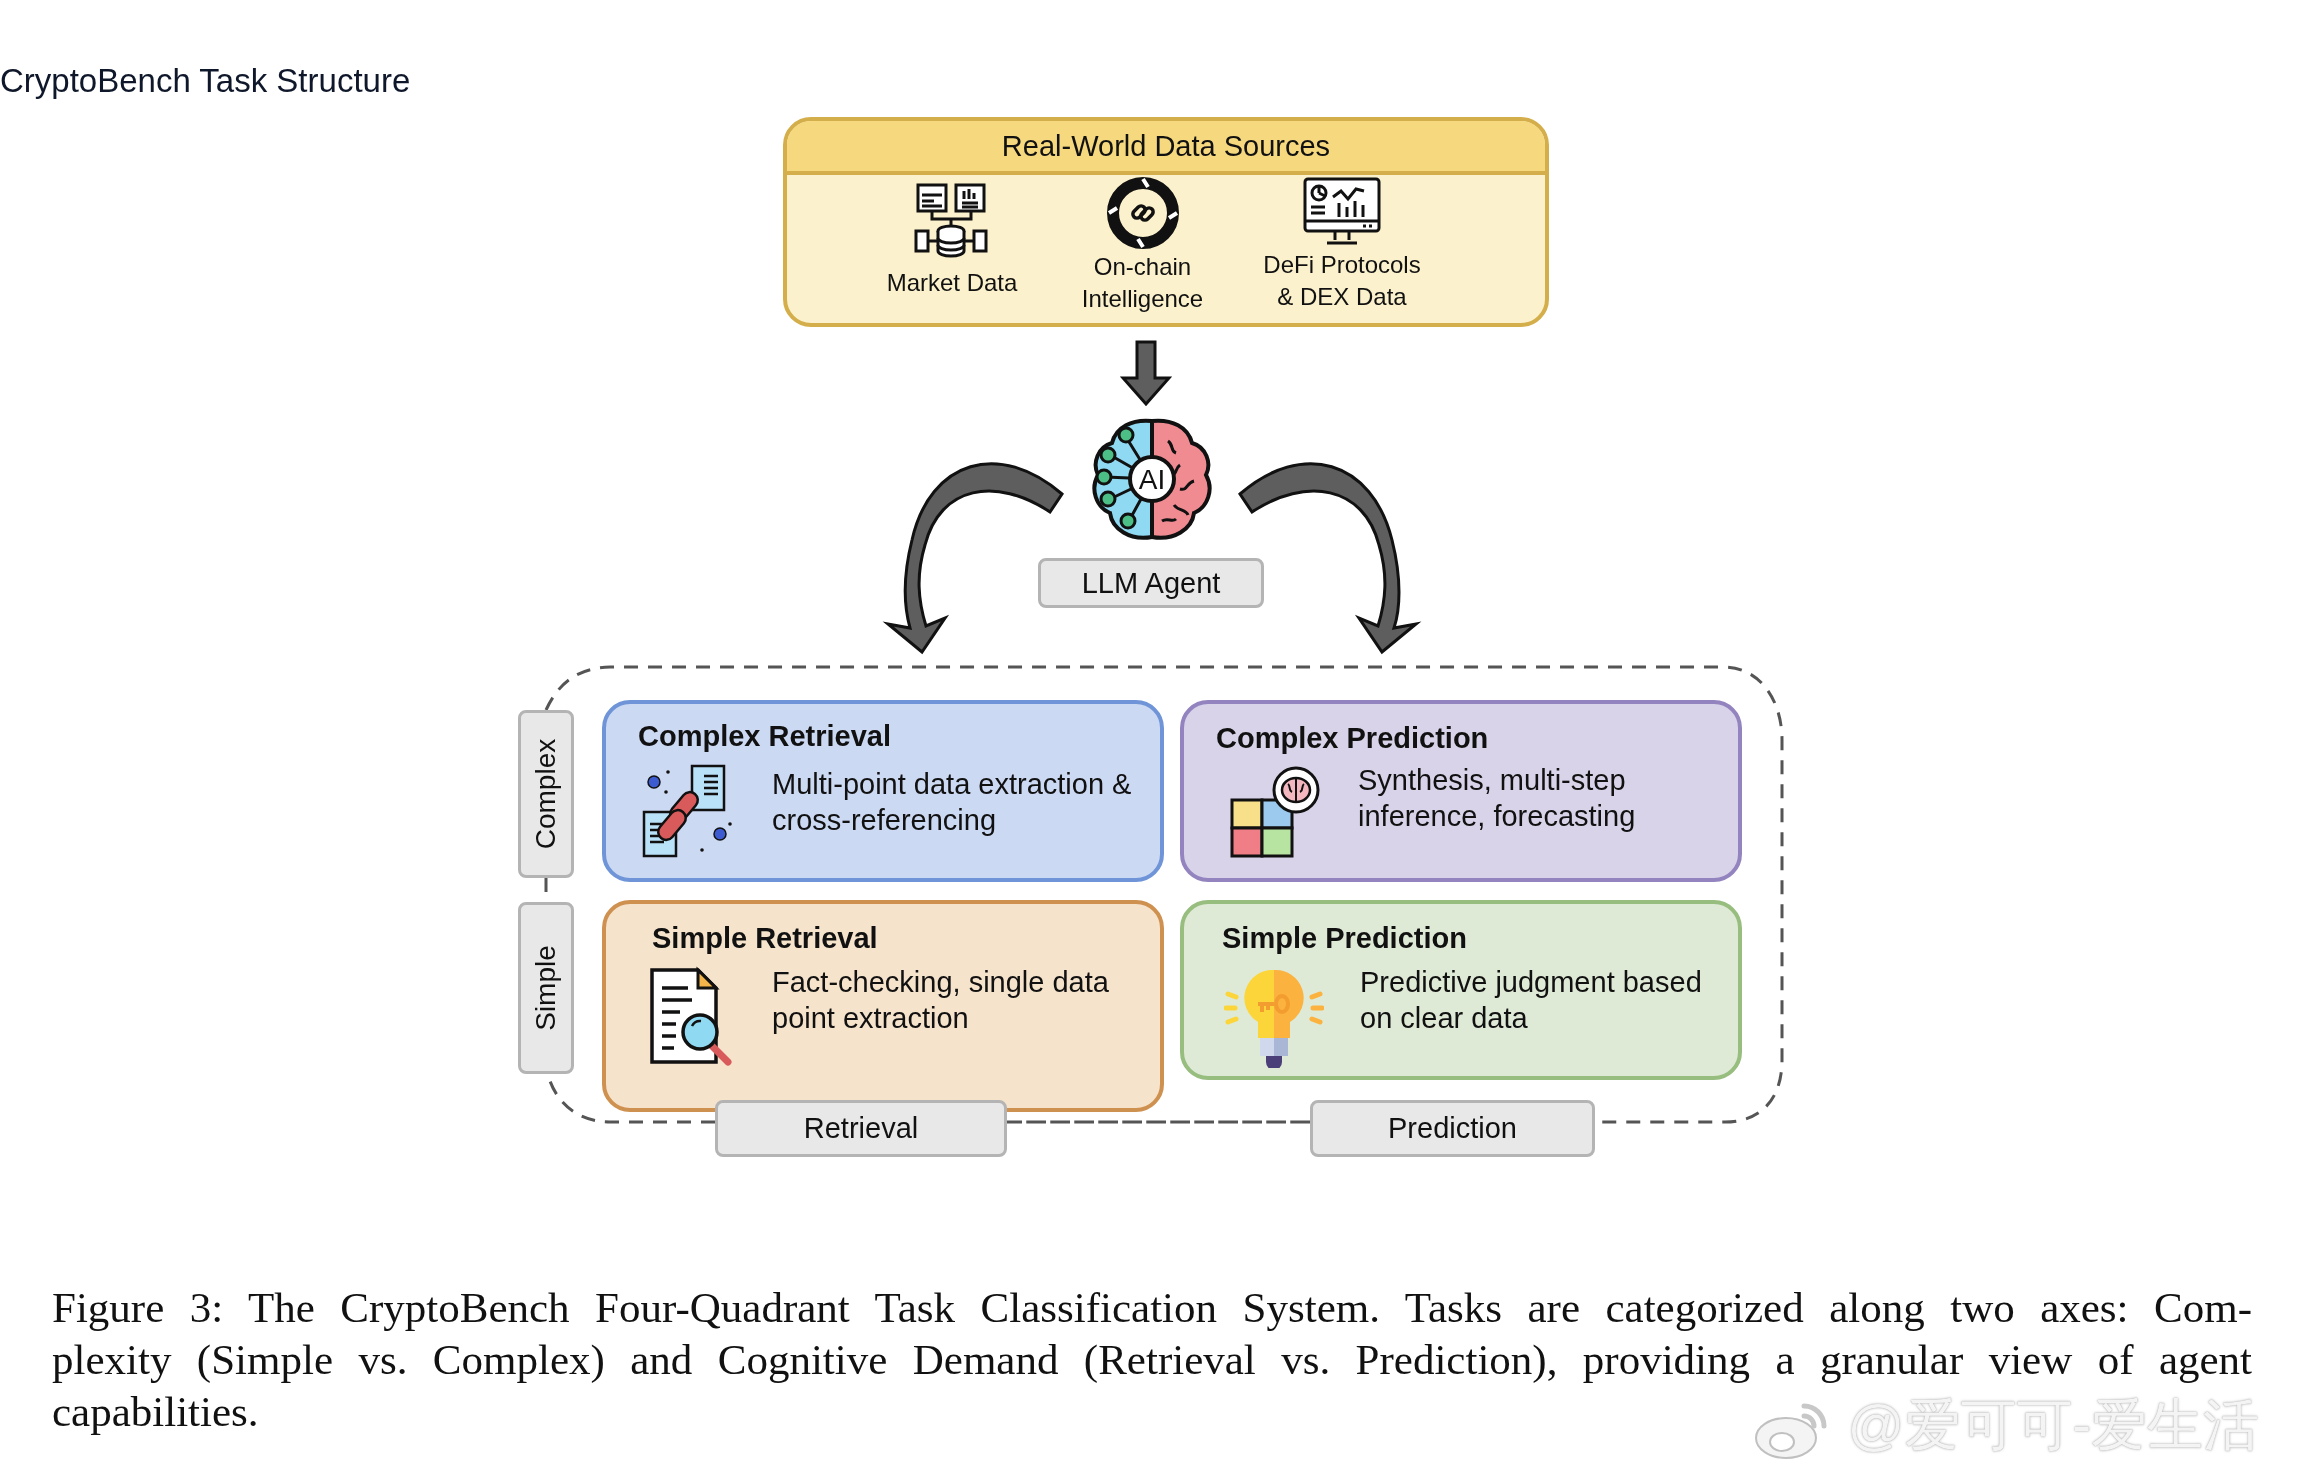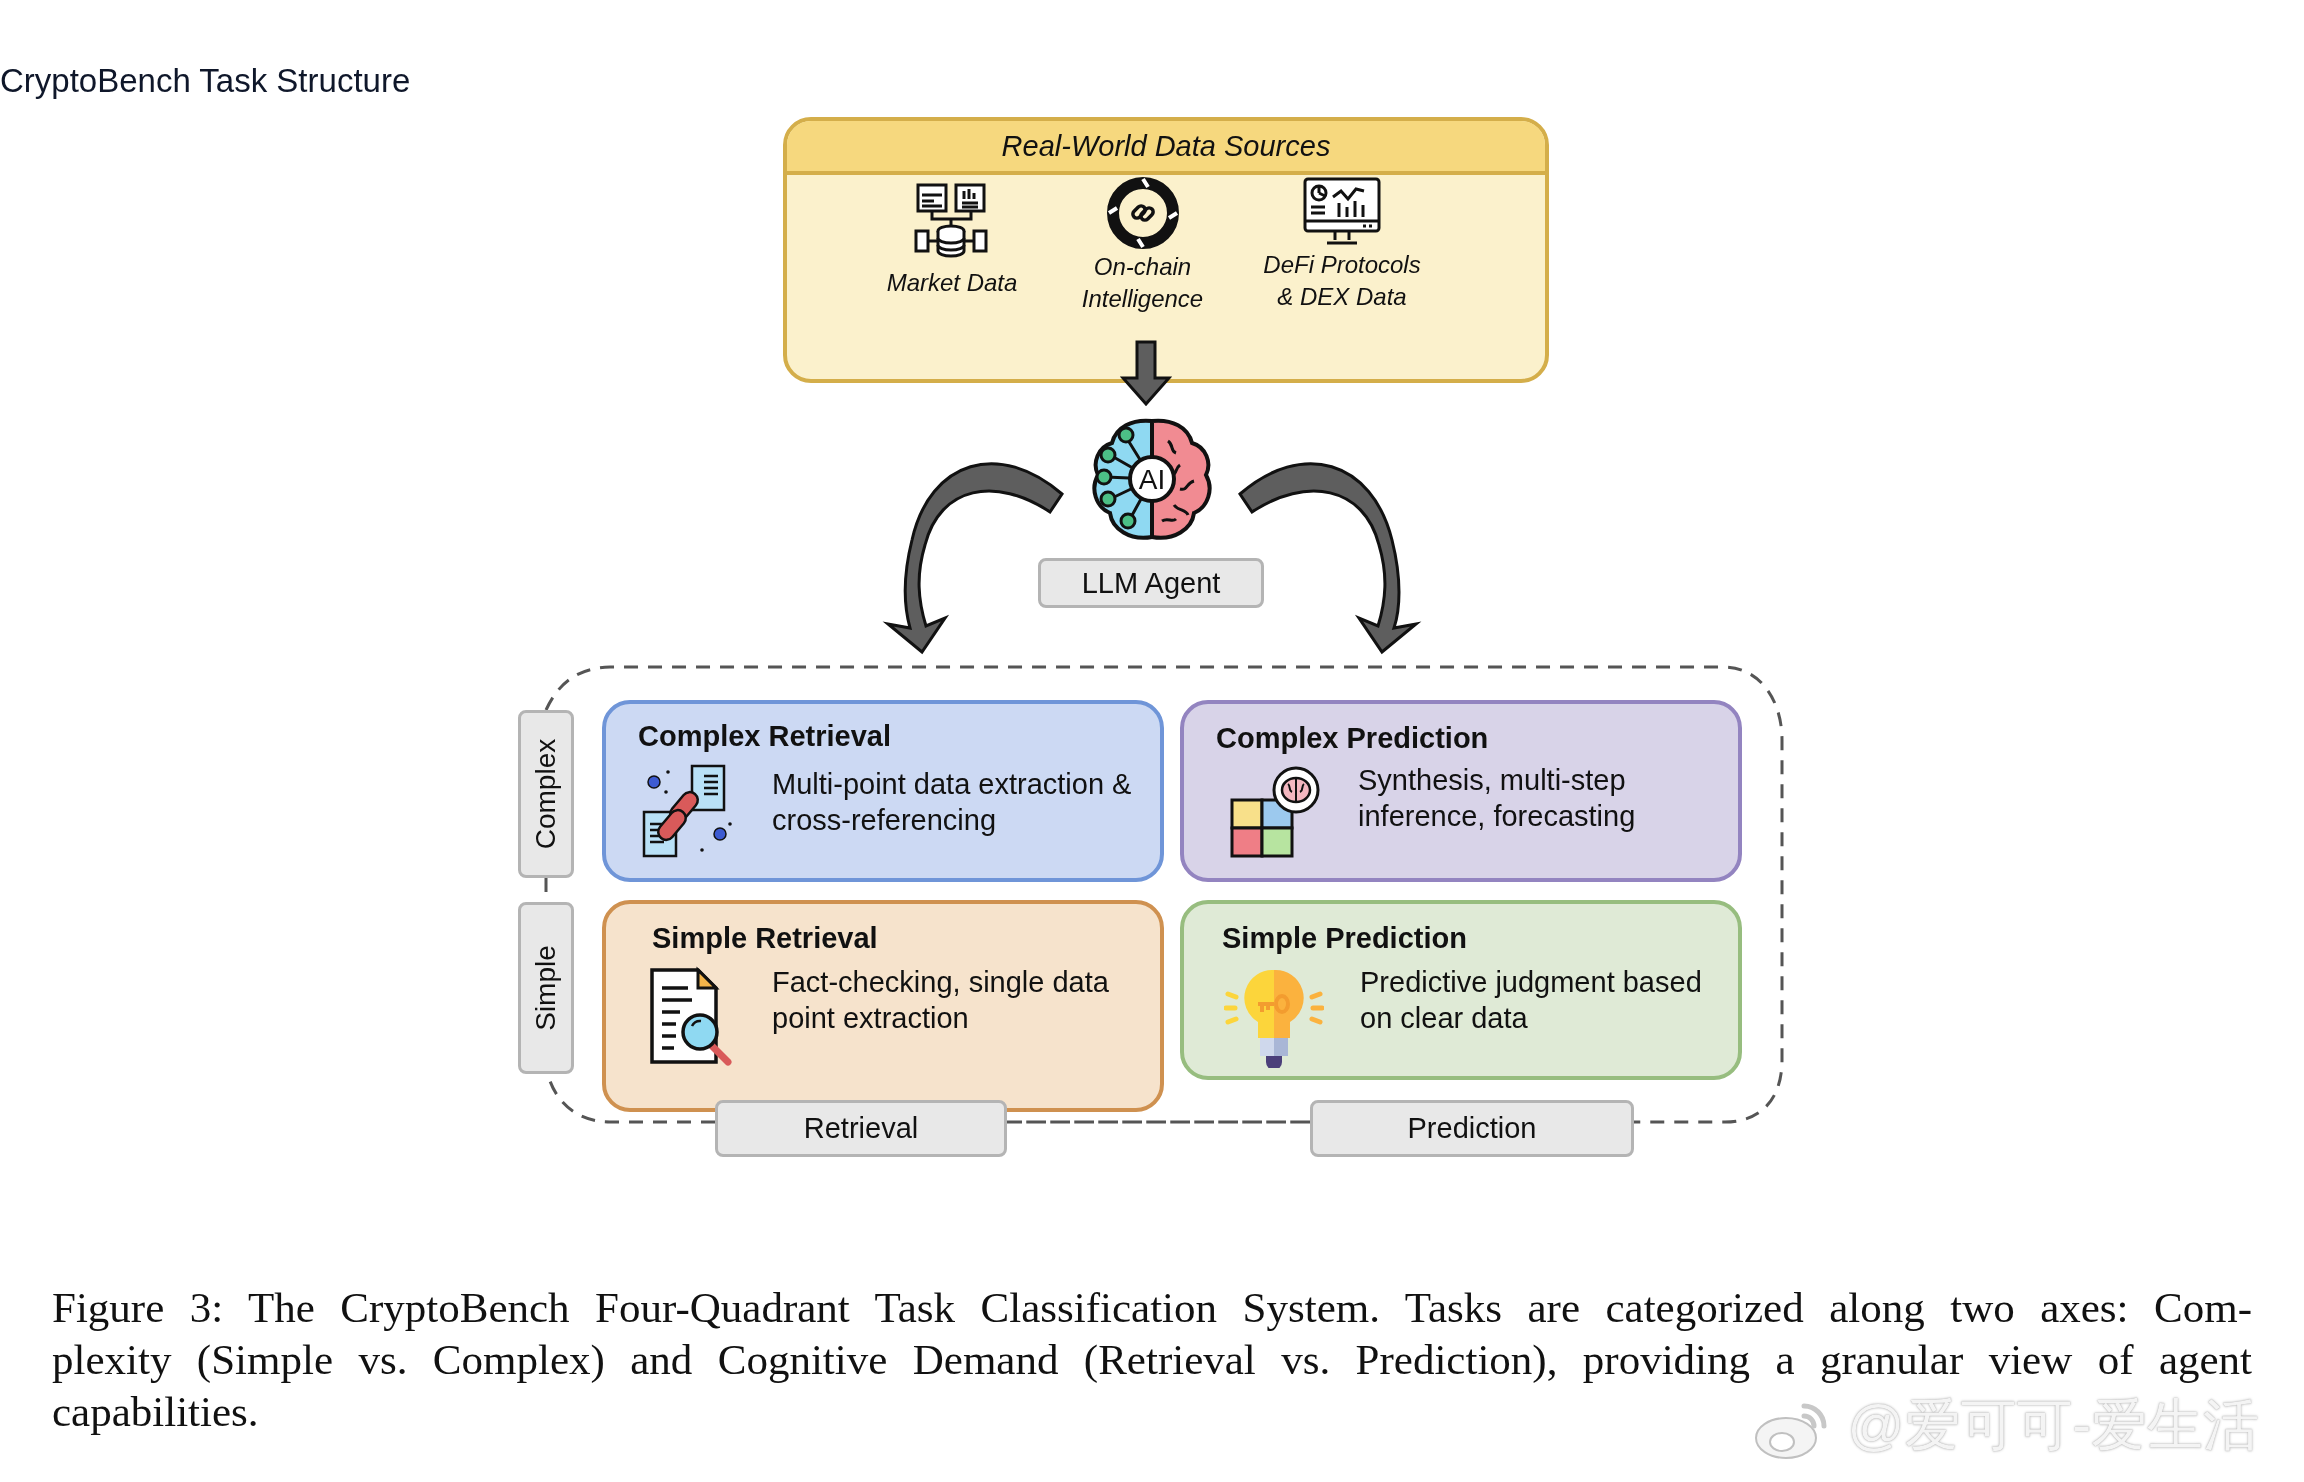--- a/index.html
+++ b/index.html
@@ -1,19 +1,19 @@
 <!DOCTYPE html>
 <html><head>
 <meta charset="utf-8">
 <style>
   html, body { margin:0; padding:0; background:#ffffff; }
   body { width:2304px; height:1482px; position:relative; overflow:hidden; font-family:"Liberation Sans", sans-serif; color:#111; }
   .abs { position:absolute; }
   #fig-title { left:0; width:2270px; top:62px; text-align:left; font-size:33px; color:#0f172a; }
-  #sources-box { left:783px; top:117px; width:766px; height:266px; background:#fbf1cc; border:4px solid #d4ae4a; border-radius:28px; box-sizing:border-box; overflow:hidden;font-style:italic; }
+  #sources-box { left:783px; top:117px; width:766px; height:210px; background:#fbf1cc; border:4px solid #d4ae4a; border-radius:28px; box-sizing:border-box; overflow:hidden; }
   #sources-header { position:absolute; left:0; top:0; right:0; height:50px; background:#f6d87e; border-bottom:4px solid #d4ae4a; text-align:center; line-height:50px; font-size:29px; color:#111; }
   .src { position:absolute; top:60px; text-align:center; font-size:24px; line-height:32px; color:#111; }
   .src svg { display:block; margin:0 auto; }
   #src-market { left:80px; width:170px; }
   #src-onchain { left:268px; width:175px; }
   #src-defi { left:455px; width:200px; }
   #down-arrow { left:1120px; top:340px; }
   #brain { left:1082px; top:415px; }
   #llm-box { left:1038px; top:558px; width:226px; height:50px; background:#e8e8e8; border:3px solid #b4b4b4; border-radius:8px; box-sizing:border-box; text-align:center; line-height:44px; font-size:29px; }
   #curve-arrows { left:0; top:0; }
@@ -25,21 +25,21 @@
   .quad { border-radius:28px; border:4px solid; box-sizing:border-box; }
   .quad .qt { position:absolute; font-weight:bold; font-size:29px; color:#111; }
   .quad .qd { position:absolute; font-size:29px; line-height:36px; color:#111; }
   .quad .qi { position:absolute; }
   #q-cr { left:602px; top:700px; width:562px; height:182px; background:#ccd9f3; border-color:#6f95d8; }
   #q-cp { left:1180px; top:700px; width:562px; height:182px; background:#d8d3e8; border-color:#9384c0; }
   #q-sr { left:602px; top:900px; width:562px; height:212px; background:#f6e3cc; border-color:#cf9150; }
   #q-sp { left:1180px; top:900px; width:562px; height:180px; background:#dfead6; border-color:#97bd7f; }
   .axis-h { height:57px; background:#e8e8e8; border:3px solid #b4b4b4; border-radius:8px; box-sizing:border-box; text-align:center; line-height:51px; font-size:29px;margin-top:8px; }
   #axis-retrieval { left:715px; top:1092px; width:292px; }
-  #axis-prediction { left:1310px; top:1092px; width:324px; }
+  #axis-prediction { left:1310px; top:1092px; width:285px; }
   #caption { left:52px; top:1282px; width:2200px; font-family:"Liberation Serif", serif; font-size:43px; line-height:52px; color:#111; }
   #watermark { left:1752px; top:1388px; font-size:56px; color:#f4f4f4; text-shadow:0 0 3px #b8b8b8, 0 0 1px #999; white-space:nowrap; }
 </style>
 </head>
 <body>
 
 <div id="fig-title" class="abs">CryptoBench Task Structure</div>
 
 <div id="sources-box" class="abs">
   <div id="sources-header">Real-World Data Sources</div>

